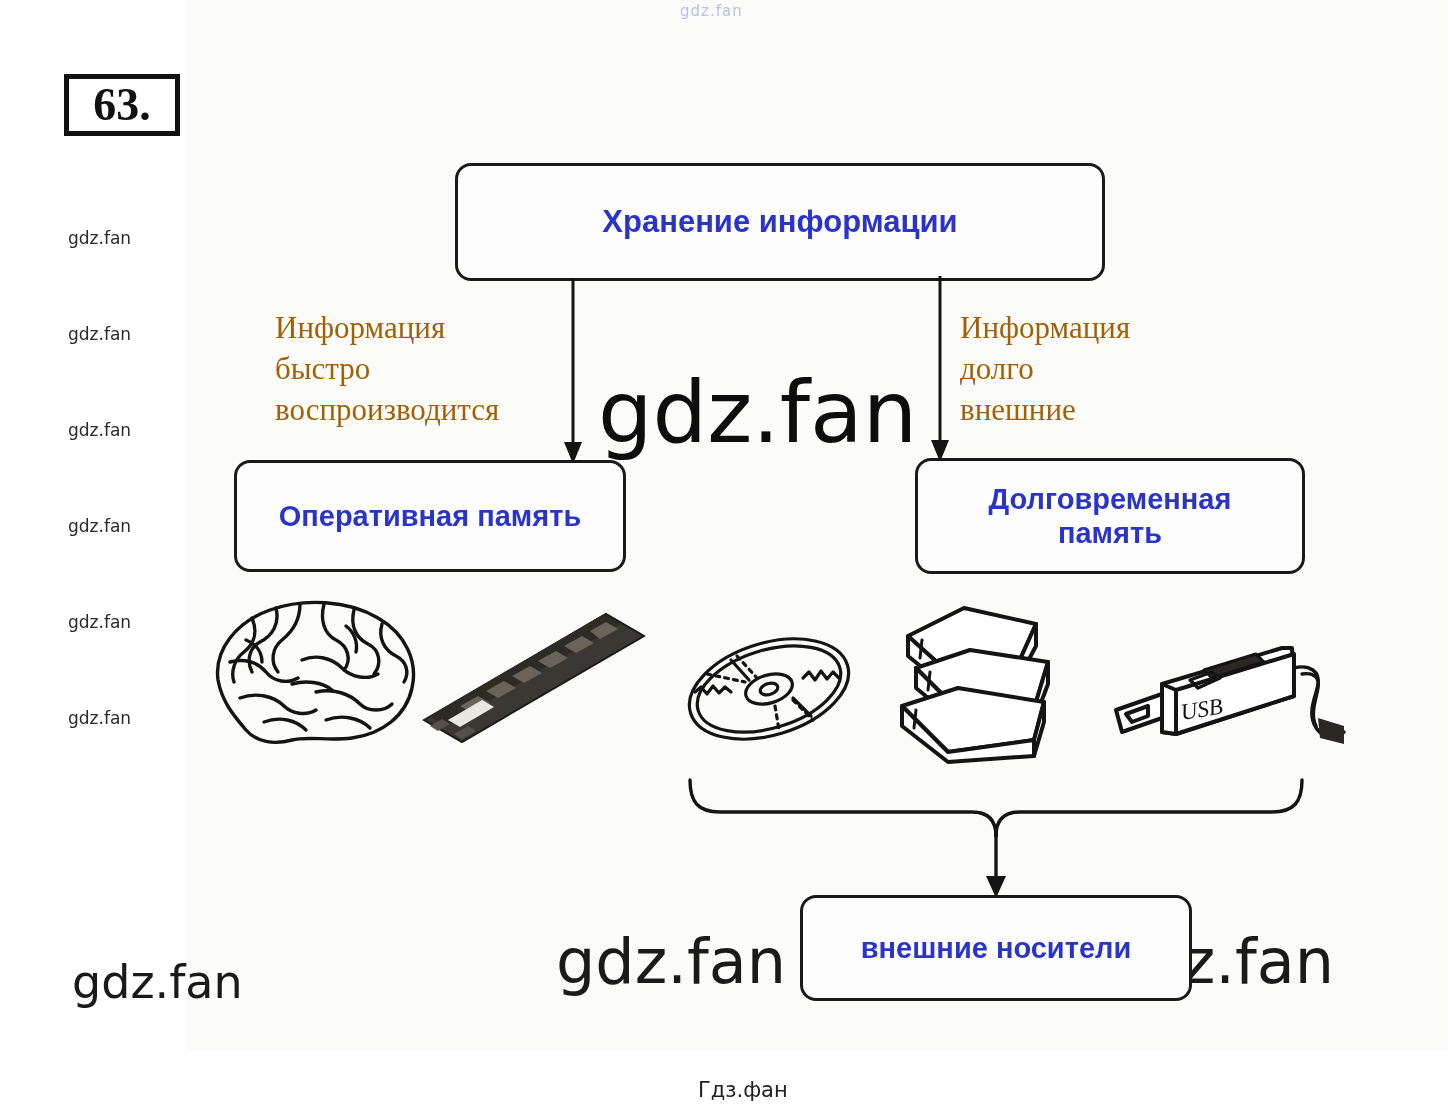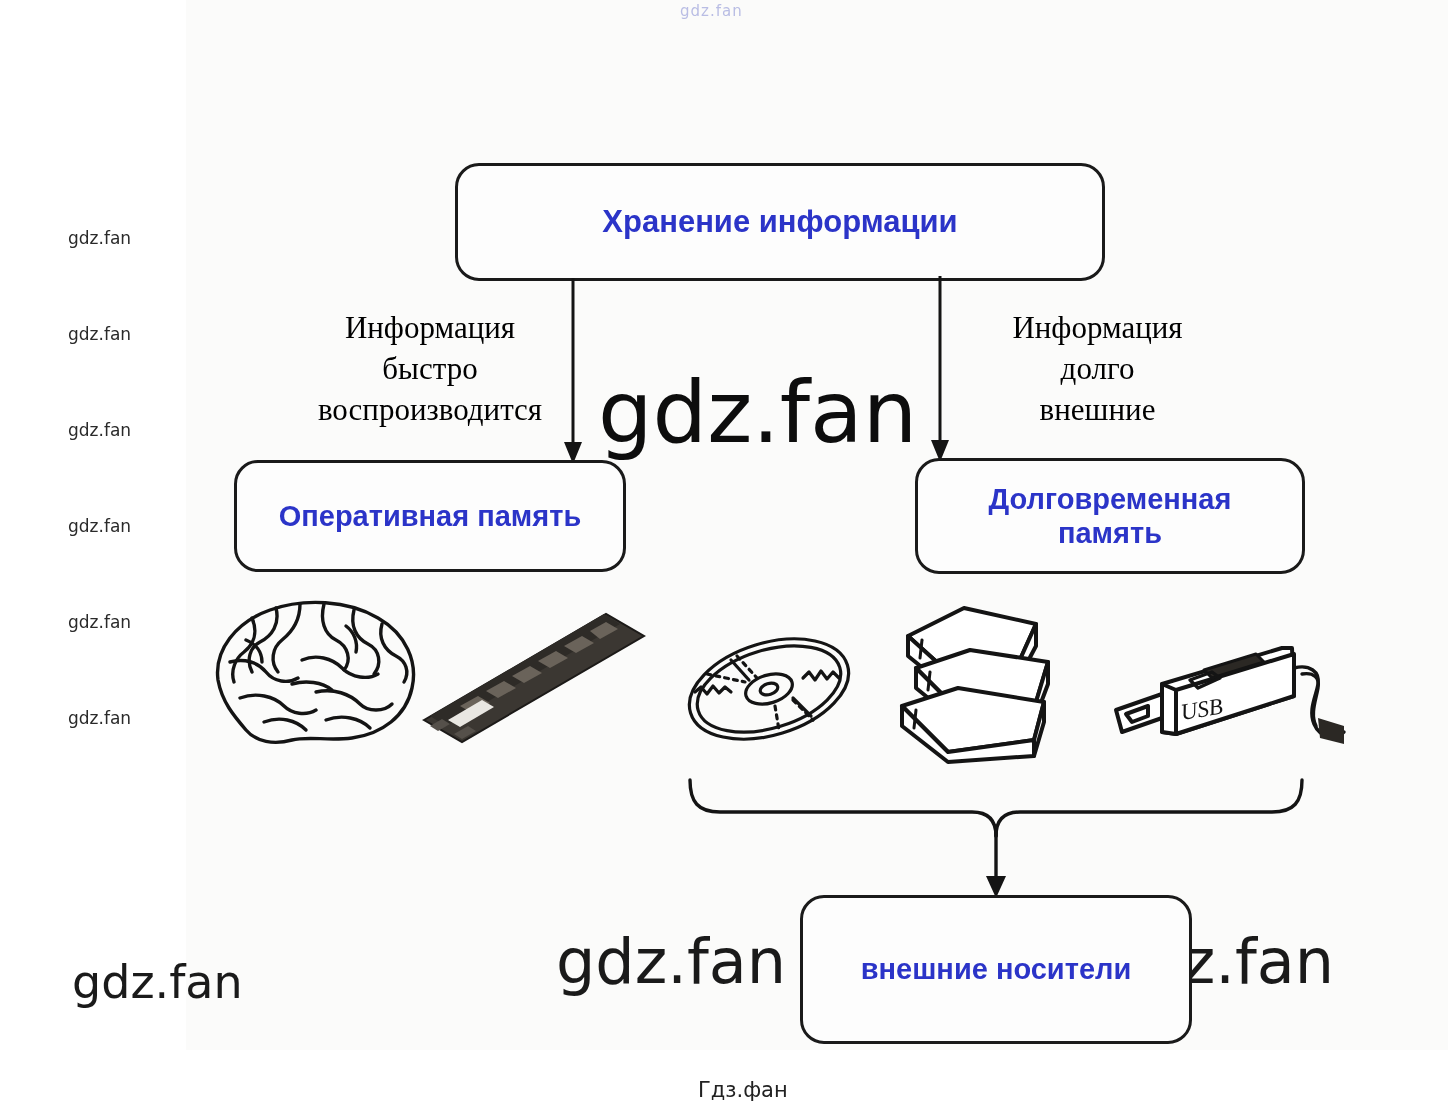--- a/index.html
+++ b/index.html
@@ -56,21 +56,21 @@
     color: #111111;
     line-height: 1;
     letter-spacing: 0px;
   }
 
   
   .node {
     position: absolute;
     box-sizing: border-box;
     border: 3px solid #1a1a1a;
-    border-radius: 24px;
+    border-radius: 16px;
     background: #fdfdfd;
     display: flex;
     align-items: center;
     justify-content: center;
     text-align: center;
     color: #2b34c8;
     font-weight: 700;
     line-height: 1.18;
   }
   .node-title {
@@ -93,33 +93,32 @@
     top: 458px;
     width: 390px;
     height: 116px;
     font-size: 29px;
     padding: 0 16px;
   }
   .node-external {
     left: 800px;
     top: 895px;
     width: 392px;
-    height: 149px;
+    height: 106px;
     font-size: 29px;
     justify-content: center;
   }
 
   
   .caption {
     position: absolute;
     font-family: "Liberation Serif", serif;
-    color: #000000;
+    color: #a16207;
     font-size: 31px;
     line-height: 1.32;
-    text-align: center;
     white-space: nowrap;
   }
   .caption .em { }
   .caption-left  { left: 275px; top: 308px; width: 310px; }
   .caption-right { left: 960px; top: 308px; width: 275px; }
 
   
   .connector { position: absolute; }
   .connector svg { display: block; }
   .conn-left  { left: 560px; top: 278px; }
@@ -192,20 +191,23 @@
     margin-left: 26px;
   }
 </style>
 </head>
 <body>
 
 <div class="page">
 
   <div class="scan-band"></div>
 
+  <div class="ex-number">
+    <span>63.</span>
+  </div>
 
   <div class="wm wm-top">gdz.fan</div>
 
   <div class="wm wm-small wm-s1">gdz.fan</div>
   <div class="wm wm-small wm-s2">gdz.fan</div>
   <div class="wm wm-small wm-s3">gdz.fan</div>
   <div class="wm wm-small wm-s4">gdz.fan</div>
   <div class="wm wm-small wm-s5">gdz.fan</div>
   <div class="wm wm-small wm-s6">gdz.fan</div>
 

